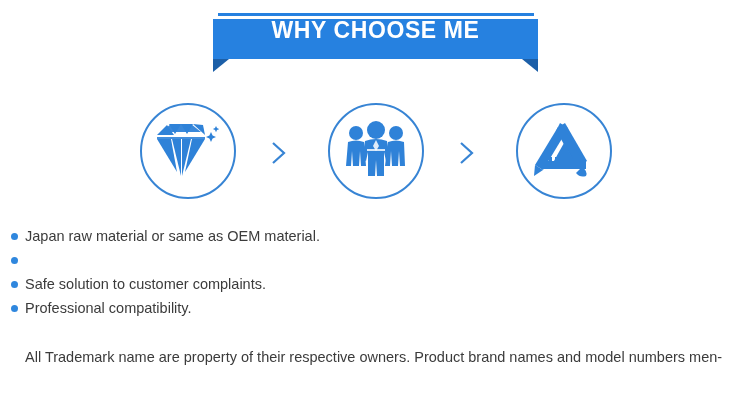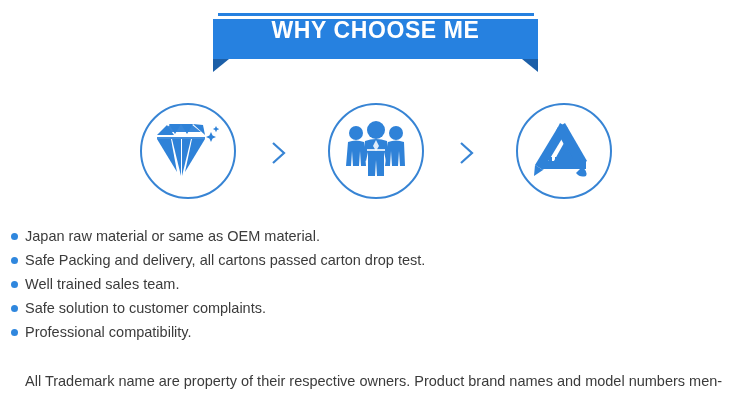--- a/index.html
+++ b/index.html
@@ -132,21 +132,20 @@
     line-height: 24px;
     white-space: nowrap;
   }
 
   
   #disclaimer {
     position: absolute;
     left: 25px;
     top: 344px;
     width: 706px;
-    margin-top: 24px;
   }
   .disclaimer-line {
     font-size: 14.5px;
     color: #3b3b3b;
     line-height: 27px;
     white-space: nowrap;
   }
 </style>
 </head>
 <body>
@@ -247,25 +246,20 @@
   </div>
 </div>
 
 <div id="bullet-list">
   <div class="bullet-row">
     <span class="bullet-dot"></span>
     <span class="bullet-text">Japan raw material or same as OEM material.</span>
   </div>
   <div class="bullet-row">
     <span class="bullet-dot"></span>
-    <span class="bullet-text">Safe Packing and delivery, all cartons passed carton drop test.</span>
-  </div>
-  <div class="bullet-row">
-    <span class="bullet-dot"></span>
-    <span class="bullet-text">Well trained sales team.</span>
   </div>
   <div class="bullet-row">
     <span class="bullet-dot"></span>
     <span class="bullet-text">Safe solution to customer complaints.</span>
   </div>
   <div class="bullet-row">
     <span class="bullet-dot"></span>
     <span class="bullet-text">Professional compatibility.</span>
   </div>
 </div>

